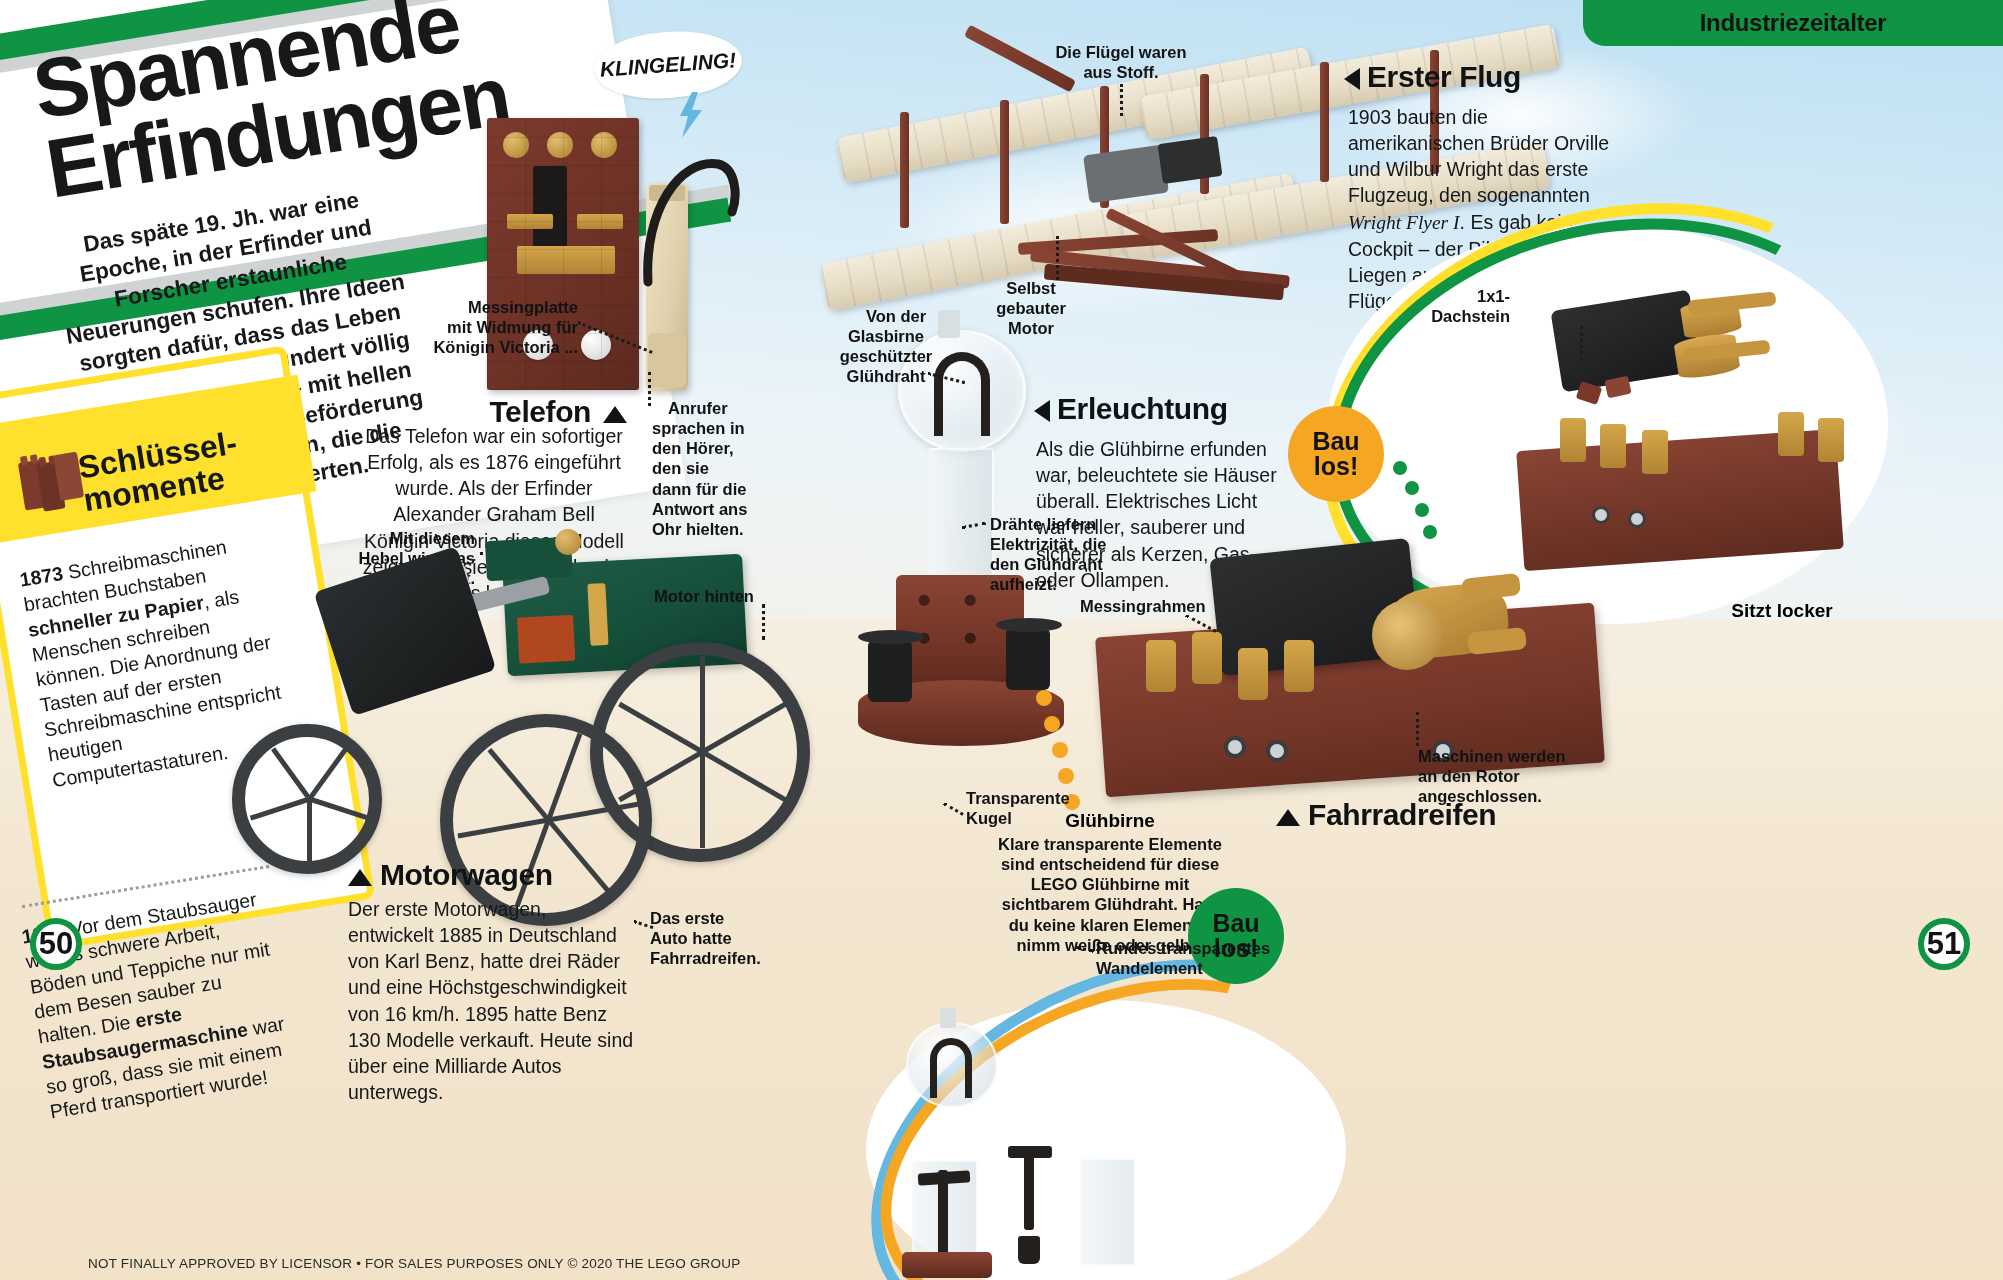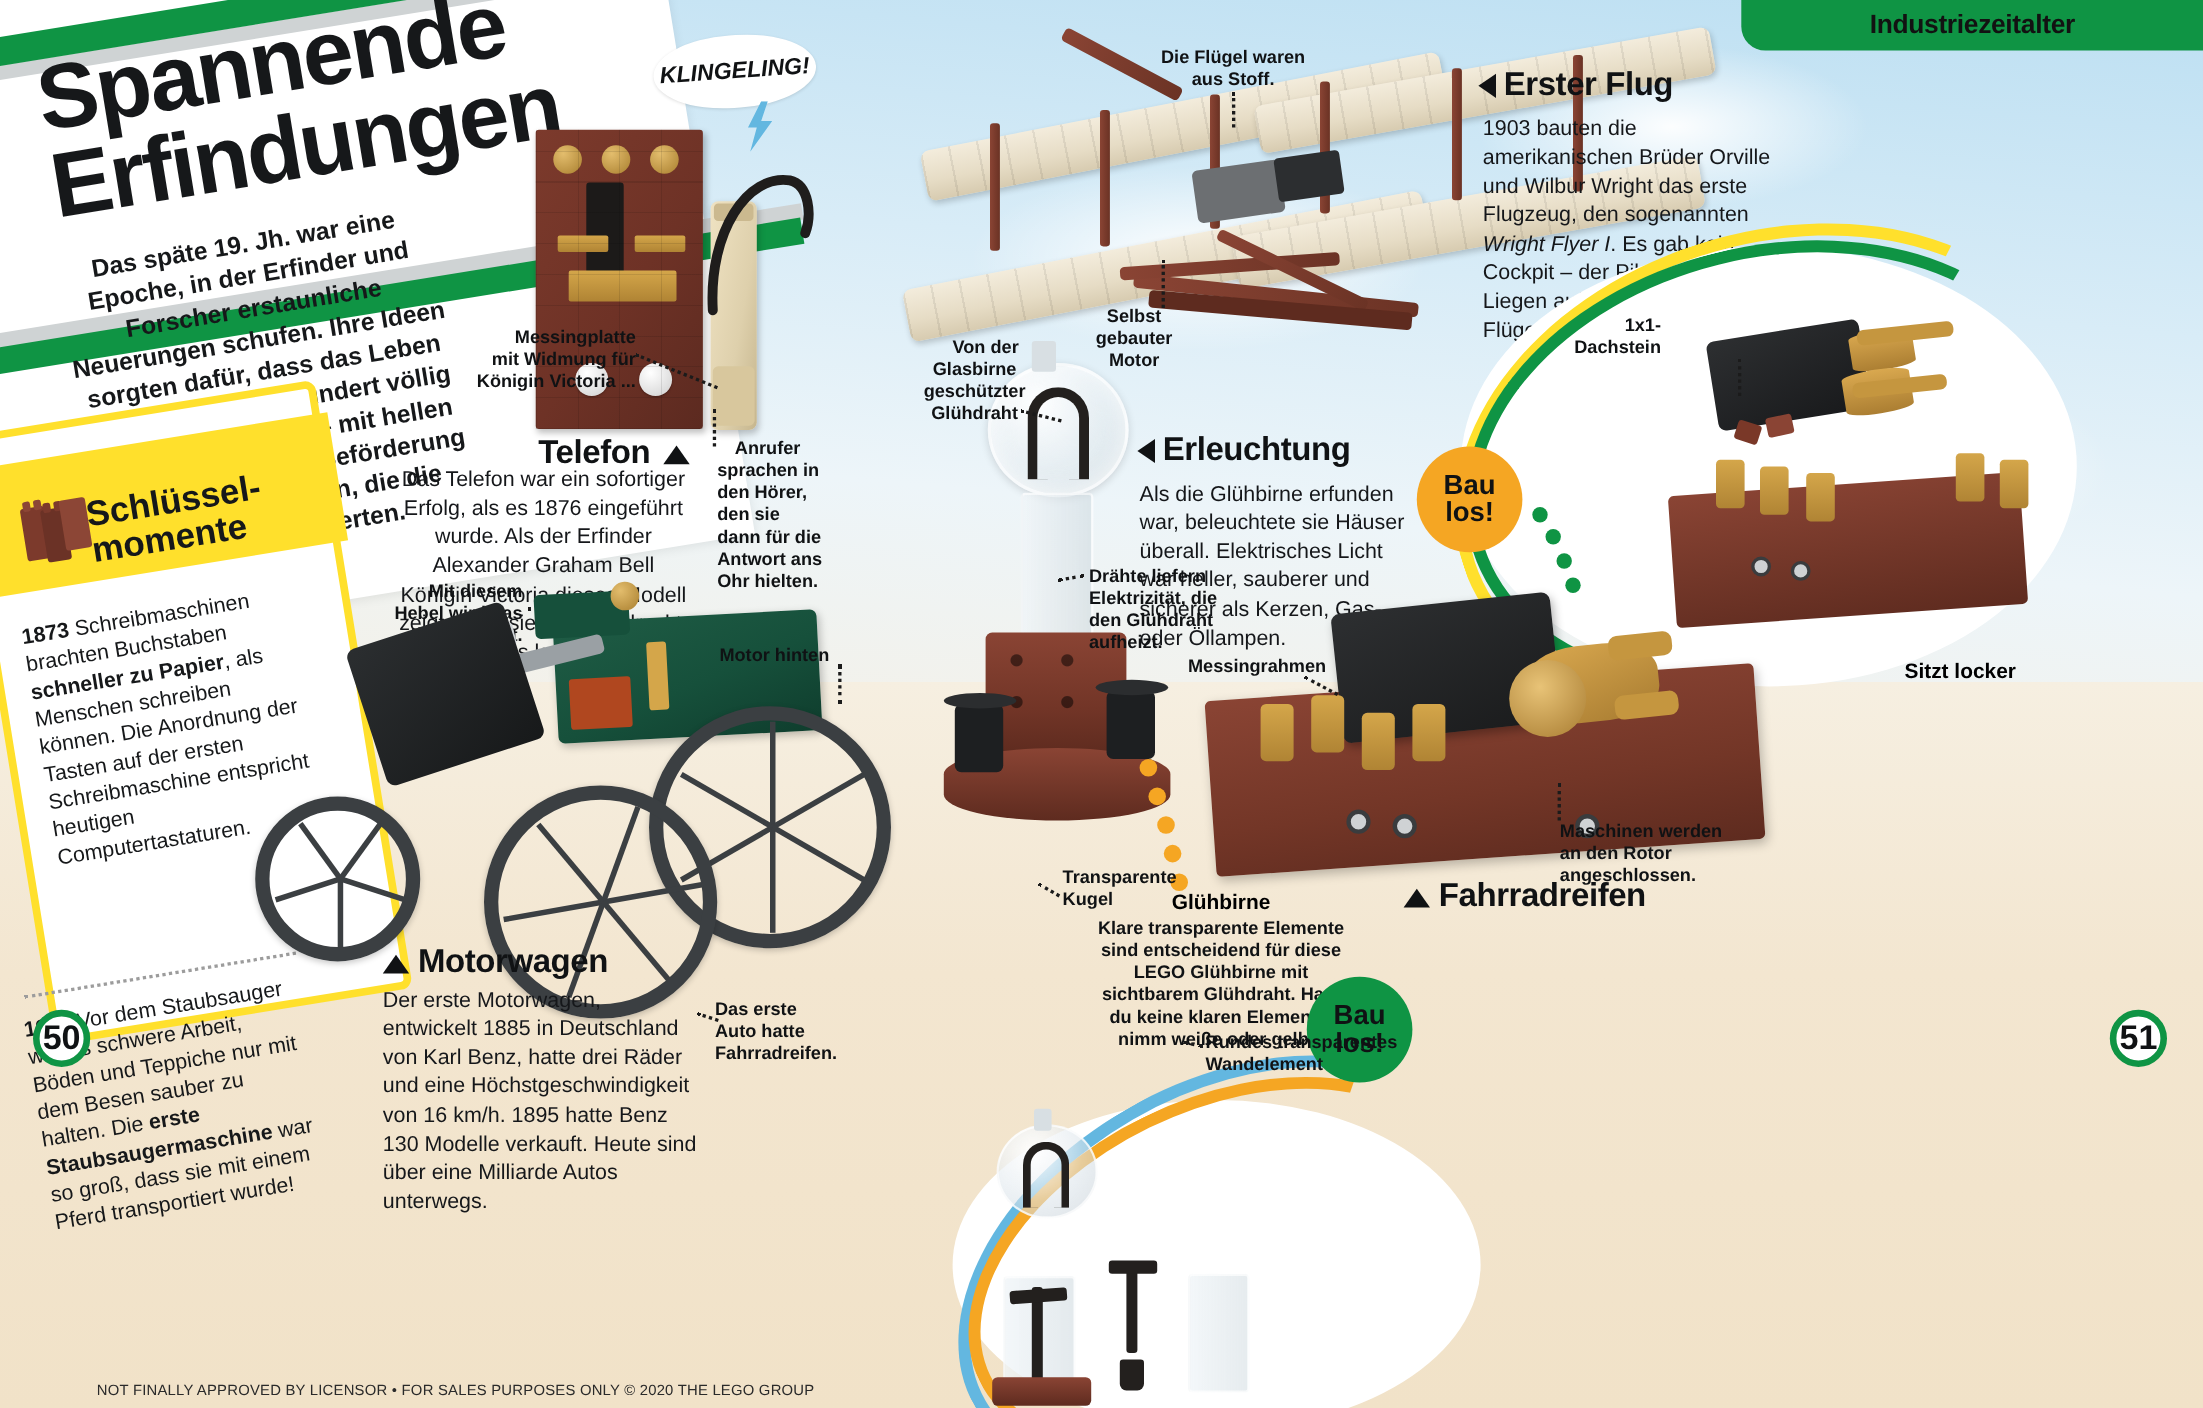--- a/index.html
+++ b/index.html
@@ -168,21 +168,21 @@
   }
 
   
   .sec-title {
     font-size:30px; font-weight:900; color:#101214; letter-spacing:-0.4px;
     white-space:nowrap;
   }
   .sec-body {
     font-size:19.5px; line-height:1.34; color:#15171a; font-weight:400;
   }
-  .sec-body i { font-style:italic; }
+  .sec-body i { font-style:italic;font-family:Liberation Serif, serif; }
 
   .pointer-label {
     font-size:16.5px; font-weight:700; line-height:1.22; color:#101214;
   }
   .pointer-label.center { text-align:center; }
   .pointer-label.right  { text-align:right; }
 
   
   .bubble {
     position:absolute; left:594px; top:32px;

